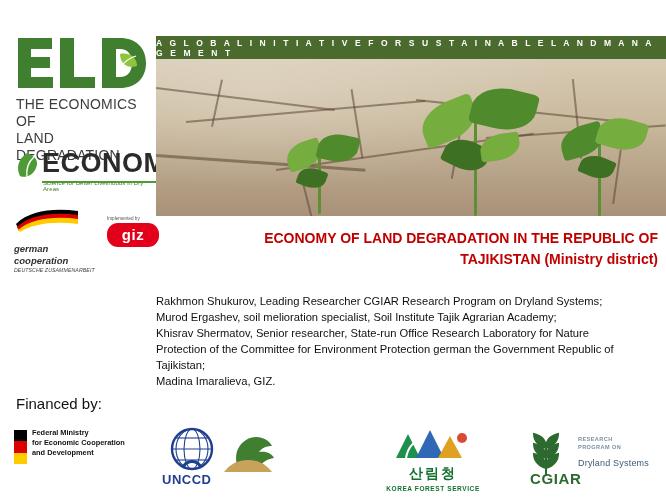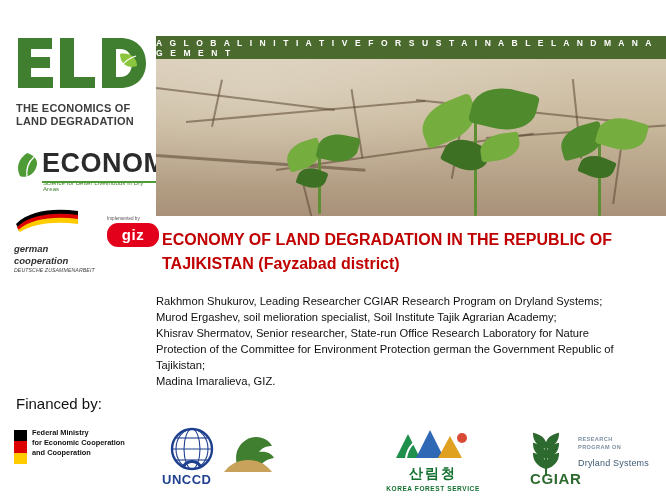--- a/index.html
+++ b/index.html
@@ -25,23 +25,23 @@
     width: 138px;
     height: 110px;
   }
   .eld-letters {
     position: relative;
     height: 62px;
     width: 138px;
   }
   .eld-letters svg { display: block; }
   .eld-caption {
-    margin-top: 6px;
-    font-size: 11px;
-    font-weight: bold;
+    margin-top: 0;
+    font-size: 14px;
+    font-weight: normal;
     color: #3d3d3d;
     line-height: 1.22;
     letter-spacing: .2px;
     font-family: "Liberation Sans", sans-serif;
   }
 
   
   .icarda {
     position: absolute;
     left: 14px;
@@ -182,24 +182,24 @@
   }
   .leaf.light { background: #76ad3f; }
   .leaf.dark { background: #3e7024; }
 
   
   .title {
     position: absolute;
     left: 162px;
     top: 228px;
     width: 496px;
-    text-align: left;
+    text-align: right;
     color: #c00000;
     font-weight: bold;
-    font-size: 16px;
+    font-size: 14px;
     line-height: 1.5;
     font-family: "Liberation Sans", sans-serif;
   }
 
   
   .authors {
     position: absolute;
     left: 156px;
     top: 294px;
     width: 500px;
@@ -397,21 +397,21 @@
     <div class="plant" style="left:398px; top:74px; width:100px; height:106px;">
       <div class="stem" style="left:44px; top:22px; height:84px;"></div>
       <div class="leaf" style="left:6px;  top:16px; width:44px; height:30px; transform:rotate(-16deg);"></div>
       <div class="leaf light" style="left:44px; top:8px;  width:48px; height:32px; transform:rotate(16deg);"></div>
       <div class="leaf dark" style="left:26px; top:46px; width:34px; height:22px; transform:rotate(22deg);"></div>
     </div>
   </div>
 
   <div class="title">
     <div>ECONOMY OF LAND DEGRADATION IN THE REPUBLIC OF</div>
-    <div>TAJIKISTAN (Fayzabad district)</div>
+    <div>TAJIKISTAN (Ministry district)</div>
   </div>
 
   <div class="authors">
     <div>Rakhmon Shukurov, Leading Researcher CGIAR Research Program on Dryland Systems;</div>
     <div>Murod Ergashev, soil melioration specialist, Soil Institute Tajik Agrarian Academy;</div>
     <div>Khisrav Shermatov, Senior researcher, State-run Office Research Laboratory for Nature</div>
     <div>Protection of the Committee for Environment Protection german the Government Republic of</div>
     <div>Tajikistan;</div>
     <div>Madina Imaralieva, GIZ.</div>
   </div>
@@ -422,21 +422,21 @@
 
     <div class="bmz">
       <div class="bmz-flag">
         <div style="background:#000000;"></div>
         <div style="background:#dd0000;"></div>
         <div style="background:#ffcc00;"></div>
       </div>
       <div class="bmz-text">
         <div>Federal Ministry</div>
         <div>for Economic Cooperation</div>
-        <div>and Cooperation</div>
+        <div>and Development</div>
       </div>
     </div>
 
     <div class="unccd">
       <svg width="130" height="48" viewBox="0 0 130 48" xmlns="http://www.w3.org/2000/svg">
         <circle cx="32" cy="23" r="20" fill="none" stroke="#1f3f8f" stroke-width="2.4"></circle>
         <g stroke="#1f3f8f" stroke-width="1.1" fill="none">
           <ellipse cx="32" cy="23" rx="8" ry="20"></ellipse>
           <ellipse cx="32" cy="23" rx="16" ry="20"></ellipse>
           <line x1="12" y1="23" x2="52" y2="23"></line>

